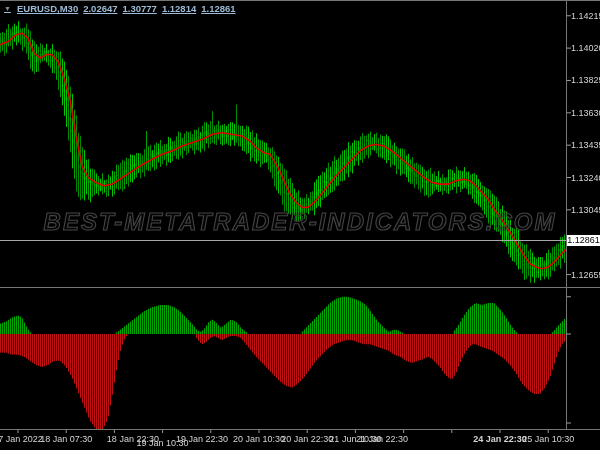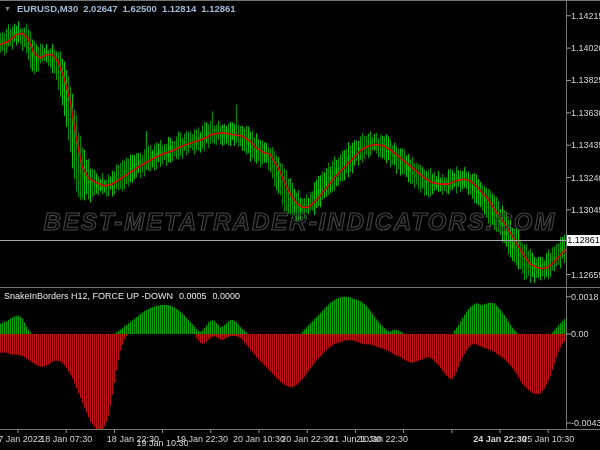--- a/index.html
+++ b/index.html
@@ -3,21 +3,21 @@
 <meta charset="utf-8">
 <style>
   html,body{margin:0;padding:0;background:#000;}
   .stage{
     position:relative;width:600px;height:450px;background:#000;overflow:hidden;
     font-family:"Liberation Sans",sans-serif;
   }
   svg#chart-svg{position:absolute;left:0;top:0;}
   .titlebar{
     position:absolute;left:4px;top:3px;display:flex;align-items:center;gap:5px;
-    font-size:9.5px;font-weight:bold;letter-spacing:0;white-space:nowrap;z-index:5;
+    font-size:9.5px;font-weight:bold;letter-spacing:0;white-space:nowrap;z-index:5;text-decoration:underline;
   }
   .tri{font-size:7px;line-height:9px;cursor:pointer;margin-right:1px;}
   .watermark{
     position:absolute;left:0;top:208px;width:600px;text-align:center;z-index:2;
     font-size:24px;font-style:italic;font-weight:bold;letter-spacing:2px;white-space:nowrap;
     color:rgba(20,20,20,0.25);
     -webkit-text-stroke:1.1px #454545;
   }
   .sublabel{
     position:absolute;left:4px;top:291px;font-size:9px;color:#e9e9e9;z-index:5;
@@ -1055,47 +1055,37 @@
       <line x1="403.6" y1="430" x2="403.6" y2="433" stroke="#9a9a9a"></line>
       <line x1="451.8" y1="430" x2="451.8" y2="433" stroke="#9a9a9a"></line>
       <line x1="500" y1="430" x2="500" y2="433" stroke="#9a9a9a"></line>
       <line x1="548.2" y1="430" x2="548.2" y2="433" stroke="#9a9a9a"></line>
     </svg>
 
   <div class="titlebar" style="color: rgb(157, 187, 214);">
     <span class="tri" style="color:#8a8a8a;">▼</span>
     <span>EURUSD,M30</span>
     <span>2.02647</span>
-    <span>1.62500</span>
+    <span>1.30777</span>
     <span>1.12814</span>
     <span>1.12861</span>
   </div>
 
   <div class="watermark">BEST-METATRADER-INDICATORS.COM</div>
 
-  <div class="sublabel">
-    <span>SnakeInBorders H12, FORCE UP -DOWN</span>
-    <span>0.0005</span>
-    <span>0.0000</span>
-  </div>
 
   <div id="price-axis" style="position:absolute;left:567px;top:0;width:33px;height:430px;">
       <span class="axis-label" style="left: 4px; top: 10.7601px;">1.14215</span>
       <span class="axis-label" style="left: 4px; top: 43.1098px;">1.14020</span>
       <span class="axis-label" style="left: 4px; top: 75.4595px;">1.13825</span>
       <span class="axis-label" style="left: 4px; top: 107.809px;">1.13630</span>
       <span class="axis-label" style="left: 4px; top: 140.159px;">1.13435</span>
       <span class="axis-label" style="left: 4px; top: 172.509px;">1.13240</span>
       <span class="axis-label" style="left: 4px; top: 204.858px;">1.13045</span>
       <span class="axis-label" style="left: 4px; top: 269.558px;">1.12655</span>
-    </div>
-  <div id="sub-axis" style="position:absolute;left:567px;top:288px;width:33px;height:142px;">
-      <span class="axis-label" style="left: 4px; top: 3.74px;">0.0018</span>
-      <span class="axis-label" style="left: 4px; top: 41px;">0.00</span>
-      <span class="axis-label" style="left: 4px; top: 130.01px;">-0.0043</span>
     </div>
   <div id="time-axis" style="position:absolute;left:0;top:430px;width:600px;height:20px;">
       <span class="axis-label time-label" style="left: 18px; top: 4px;">17 Jan 2022</span>
       <span class="axis-label time-label" style="left: 66.2px; top: 4px;">18 Jan 07:30</span>
       <span class="axis-label time-label" style="left: 114.4px; top: 4px; padding-left: 37px;">18 Jan 22:30</span>
       <span class="axis-label time-label" style="left: 162.6px; top: 8px;">19 Jan 10:30</span>
       <span class="axis-label time-label" style="left: 202px; top: 4px;">19 Jan 22:30</span>
       <span class="axis-label time-label" style="left: 259px; top: 4px;">20 Jan 10:30</span>
       <span class="axis-label time-label" style="left: 307.2px; top: 4px;">20 Jan 22:30</span>
       <span class="axis-label time-label" style="left: 355.4px; top: 4px;">21 Jun 10:30</span>

